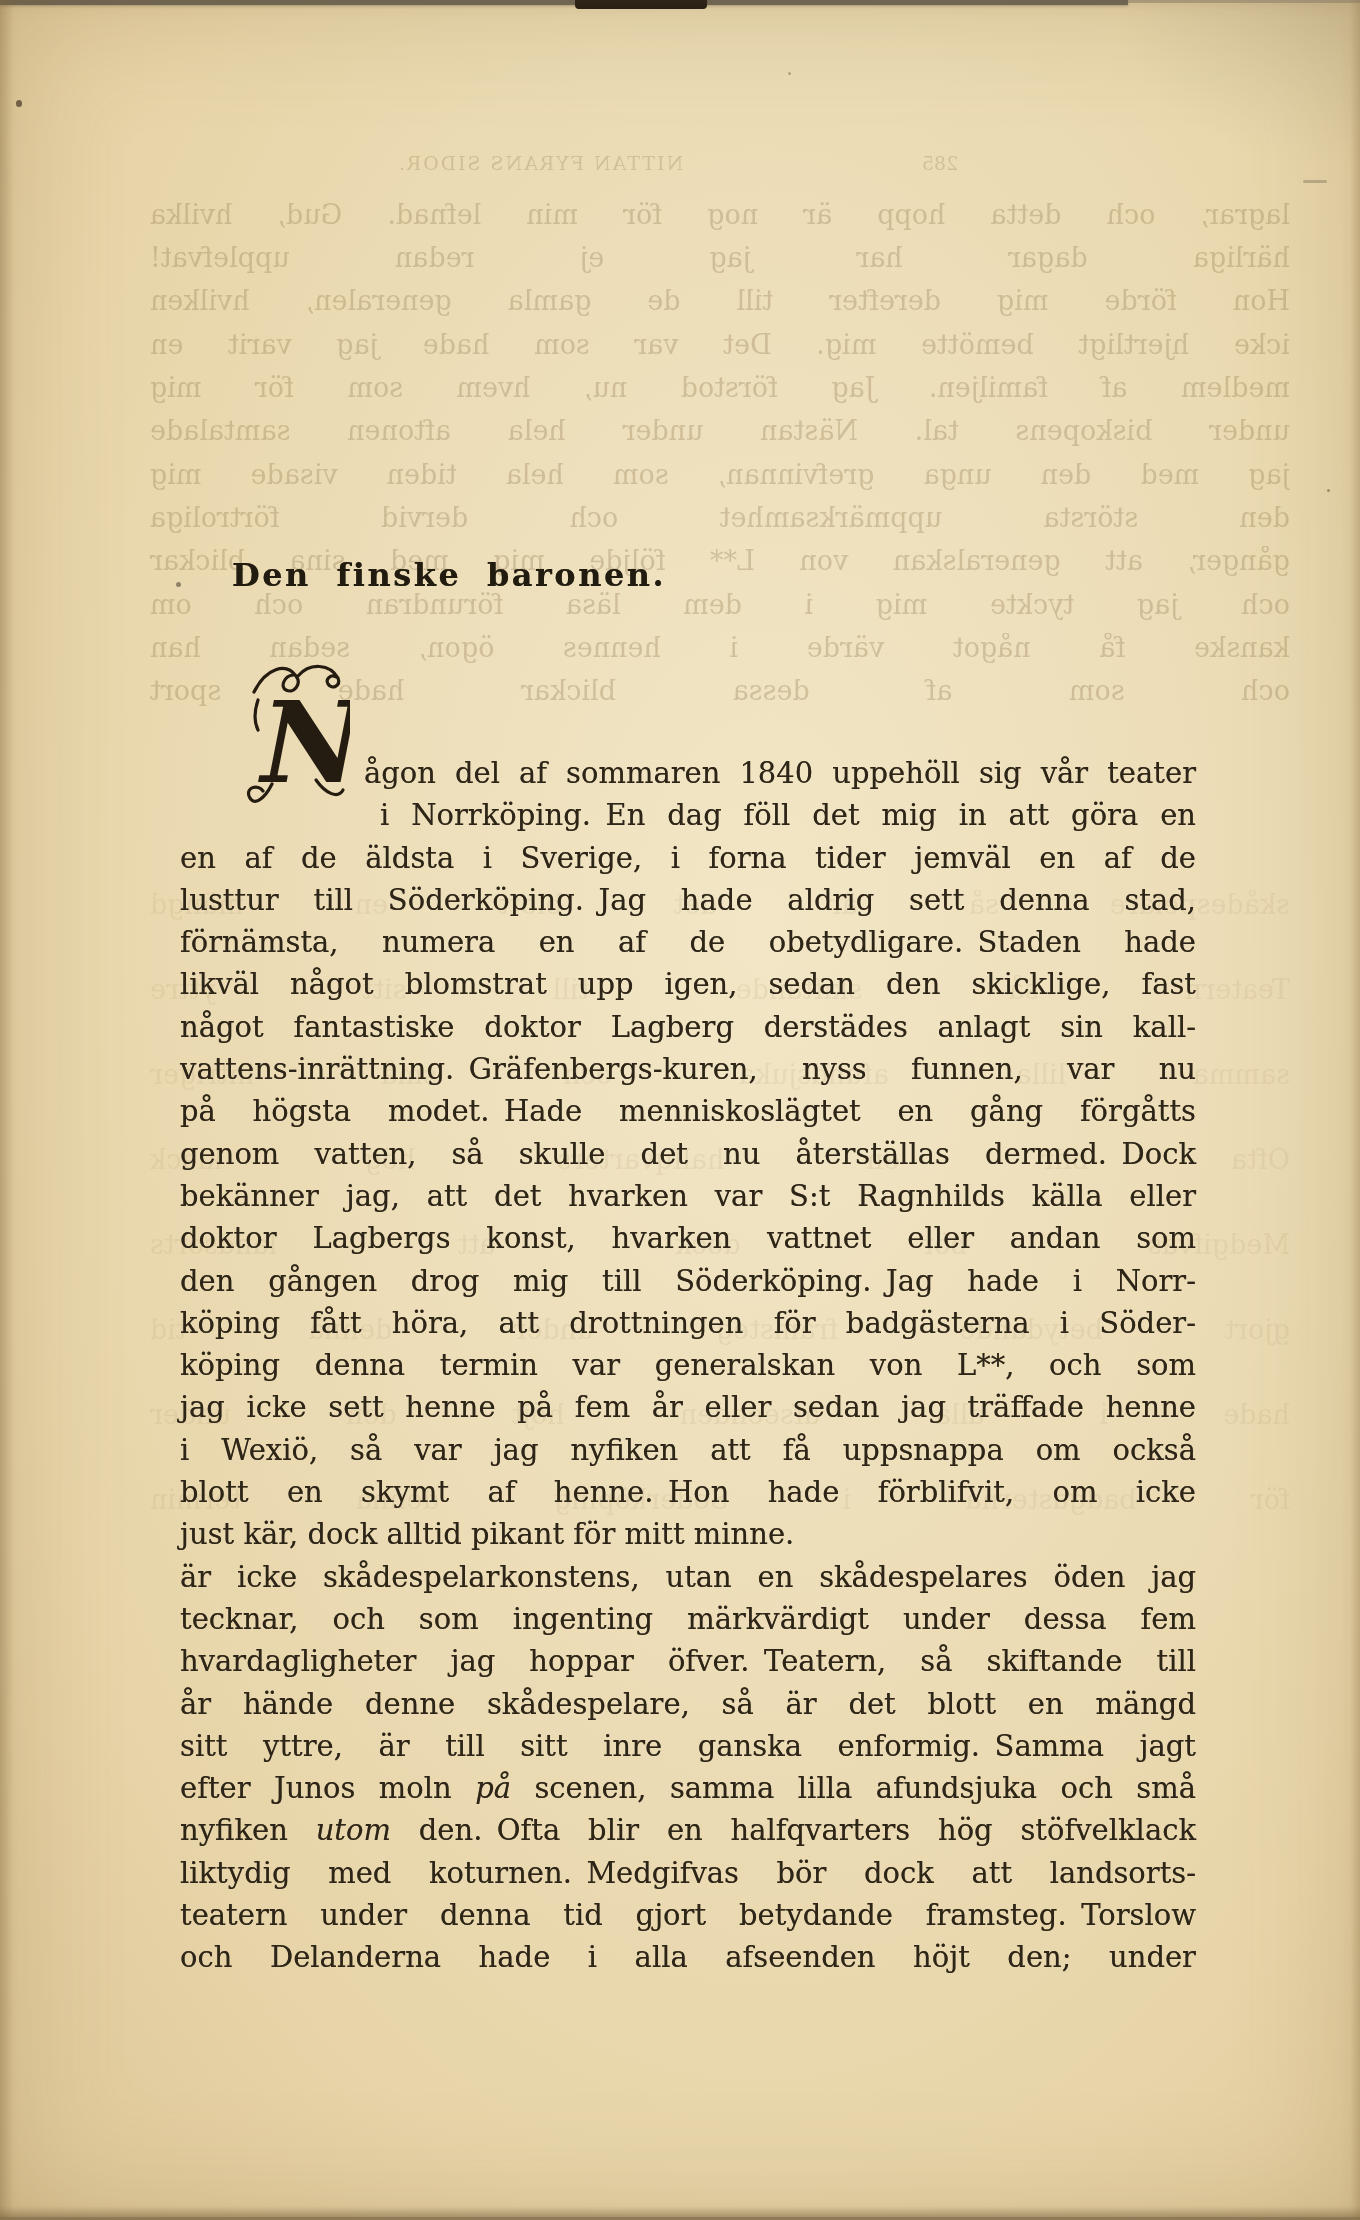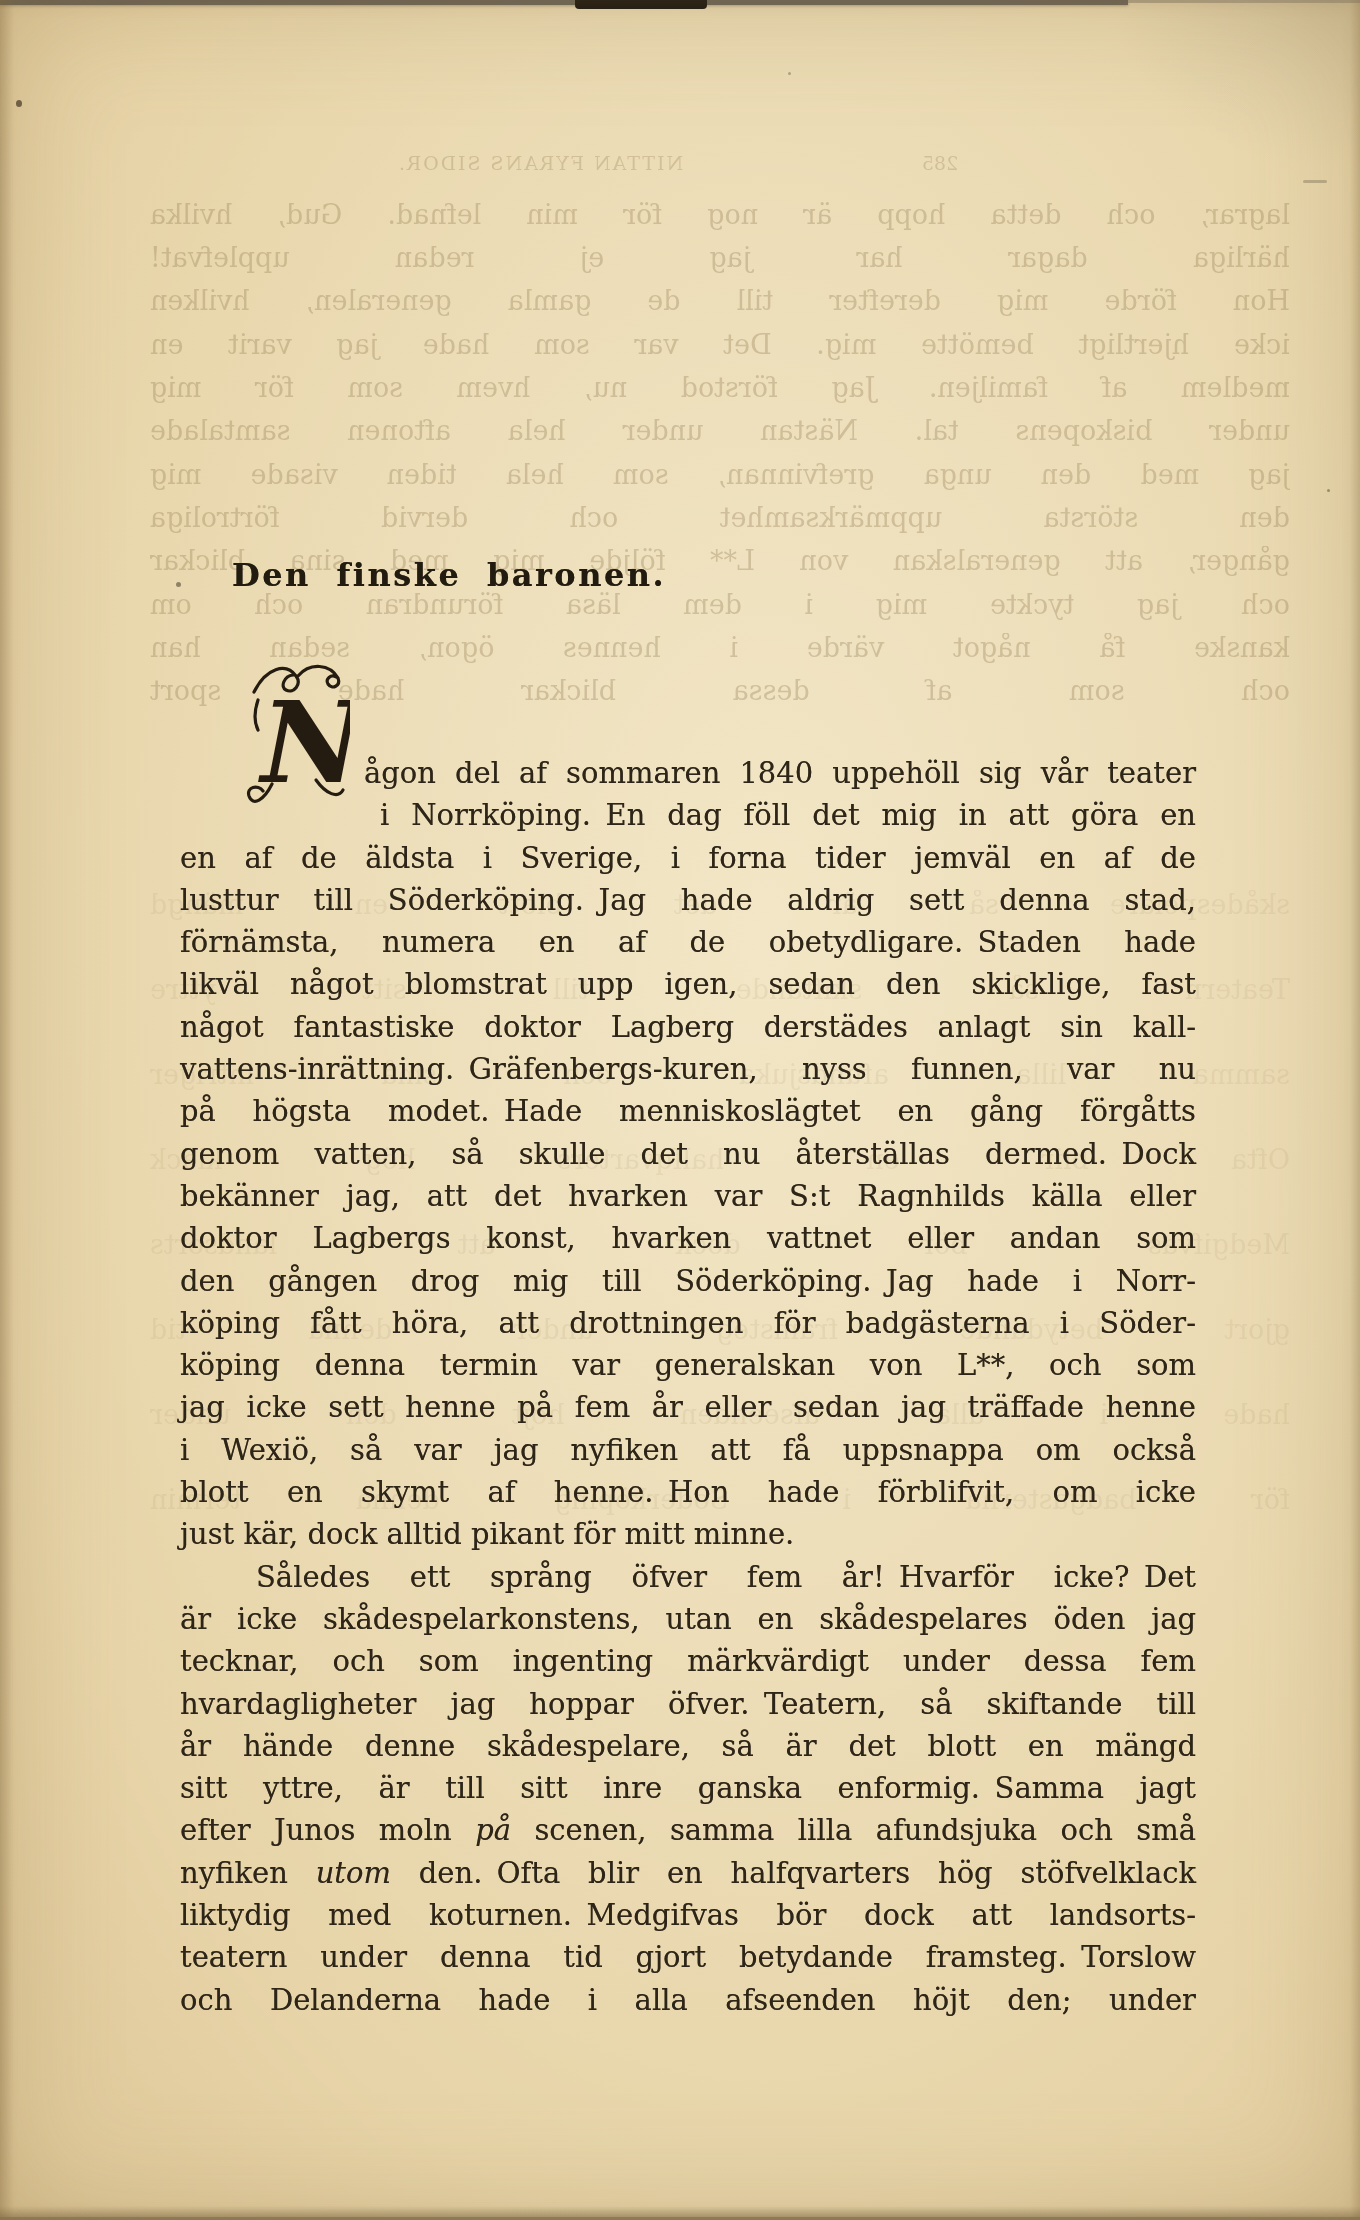--- a/index.html
+++ b/index.html
@@ -167,21 +167,20 @@
       <div class="line"><span>genom vatten, så skulle det nu återställas dermed. Dock</span></div>
       <div class="line"><span>bekänner jag, att det hvarken var S:t Ragnhilds källa eller</span></div>
       <div class="line"><span>doktor Lagbergs konst, hvarken vattnet eller andan som</span></div>
       <div class="line"><span>den gången drog mig till Söderköping. Jag hade i Norr-</span></div>
       <div class="line"><span>köping fått höra, att drottningen för badgästerna i Söder-</span></div>
       <div class="line"><span>köping denna termin var generalskan von L**, och som</span></div>
       <div class="line"><span>jag icke sett henne på fem år eller sedan jag träffade henne</span></div>
       <div class="line"><span>i Wexiö, så var jag nyfiken att få uppsnappa om också</span></div>
       <div class="line"><span>blott en skymt af henne. Hon hade förblifvit, om icke</span></div>
       <div class="line endp"><span>just kär, dock alltid pikant för mitt minne.</span></div>
-      <div class="line indent"><span>Således ett språng öfver fem år! Hvarför icke? Det</span></div>
       <div class="line"><span>är icke skådespelarkonstens, utan en skådespelares öden jag</span></div>
       <div class="line"><span>tecknar, och som ingenting märkvärdigt under dessa fem</span></div>
       <div class="line"><span>hvardagligheter jag hoppar öfver. Teatern, så skiftande till</span></div>
       <div class="line"><span>år hände denne skådespelare, så är det blott en mängd</span></div>
       <div class="line"><span>sitt yttre, är till sitt inre ganska enformig. Samma jagt</span></div>
       <div class="line"><span>efter Junos moln </span><span class="it">på</span><span> scenen, samma lilla afundsjuka och små</span></div>
       <div class="line"><span>nyfiken </span><span class="it">utom</span><span> den. Ofta blir en halfqvarters hög stöfvelklack</span></div>
       <div class="line"><span>liktydig med koturnen. Medgifvas bör dock att landsorts-</span></div>
       <div class="line"><span>teatern under denna tid gjort betydande framsteg. Torslow</span></div>
       <div class="line"><span>och Delanderna hade i alla afseenden höjt den; under</span></div>

